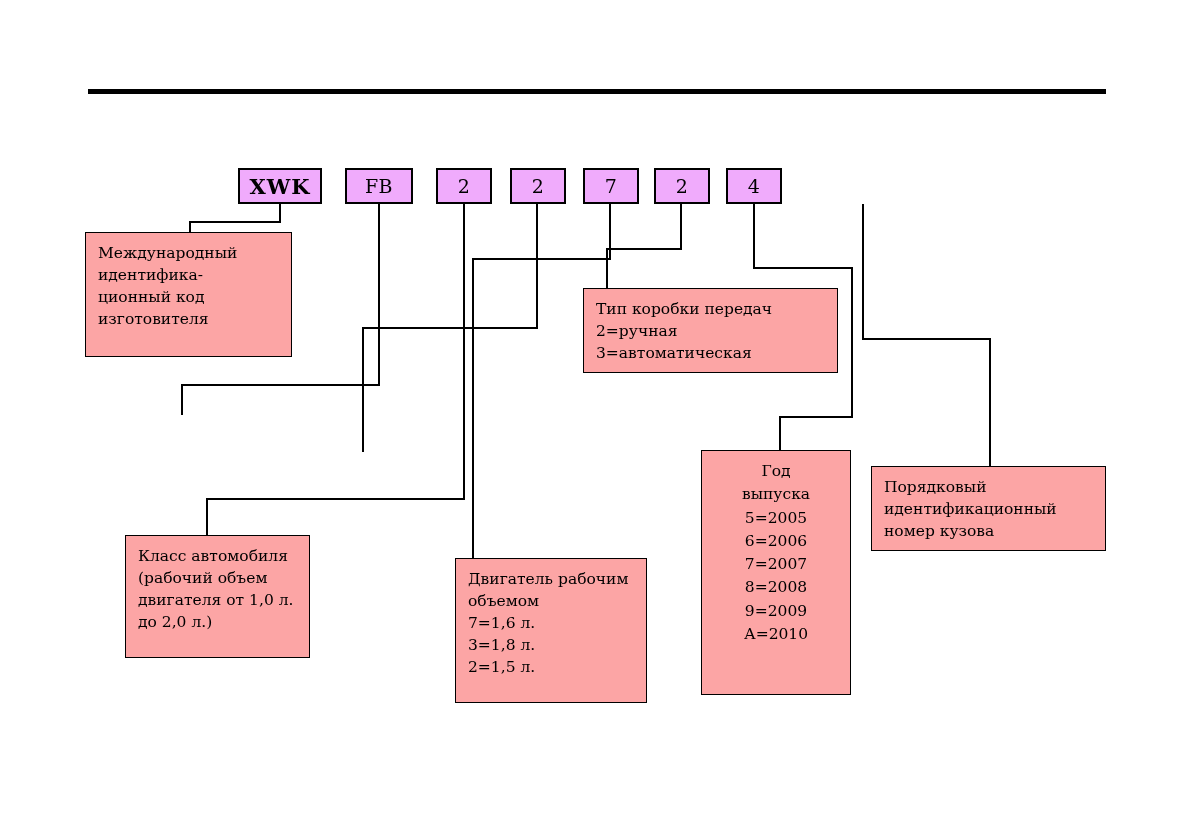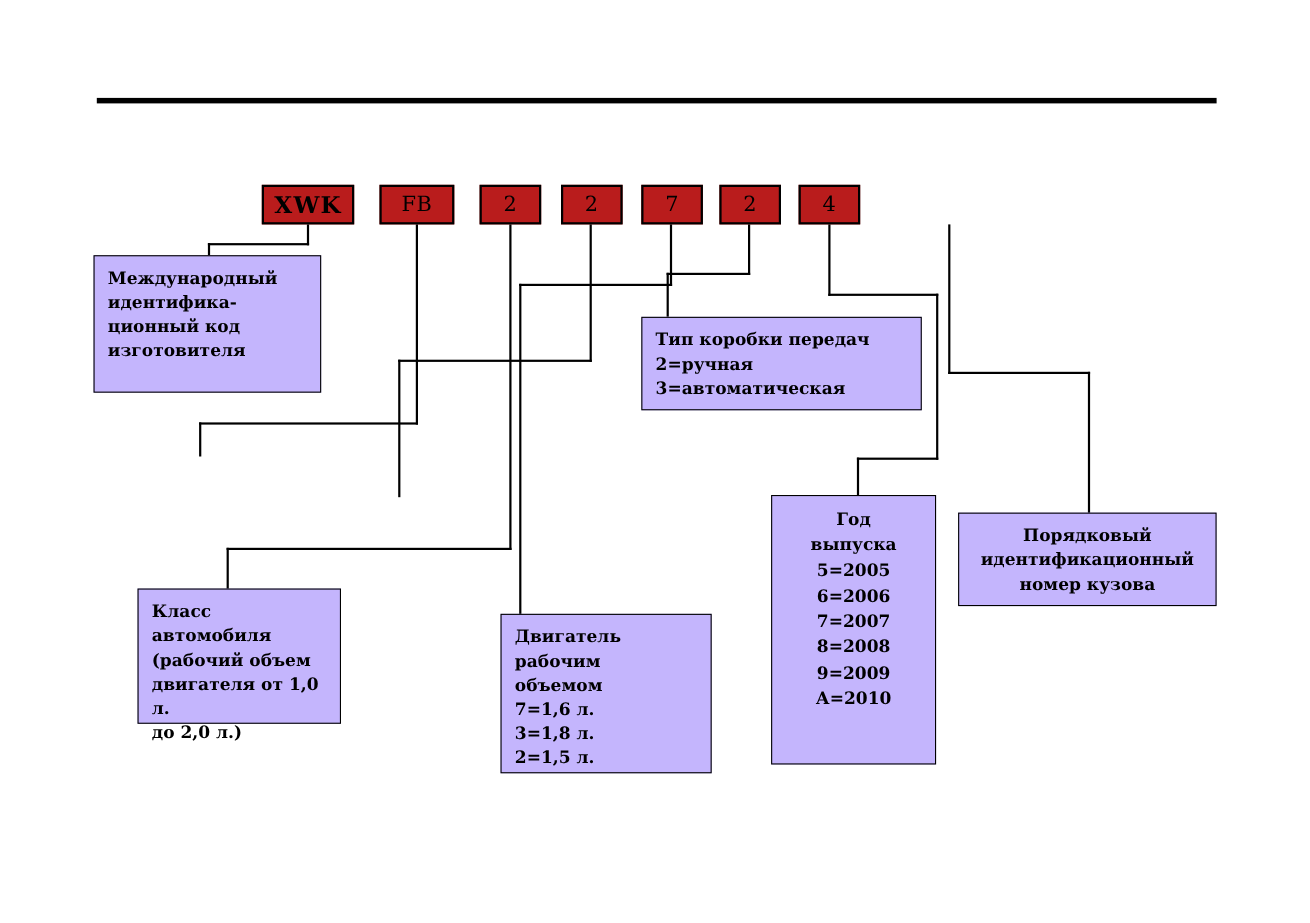--- a/index.html
+++ b/index.html
@@ -19,44 +19,43 @@
     position:absolute;
     left:88px; top:89px;
     width:1018px; height:5px;
     background:#000000;
   }
   
   .vinbox{
     position:absolute;
     box-sizing:border-box;
     border:2px solid #000000;
-    background:#b91c1c;
+    background:#f0abfc;
     display:flex;
     align-items:center;
     justify-content:center;
     font-family:"DejaVu Serif", serif;
     font-size:19px;
     line-height:1;
     letter-spacing:0.5px;
     white-space:nowrap;
   }
   .vinbox.bold{font-weight:bold;font-size:21px;letter-spacing:1px;}
   
   .descbox{
     position:absolute;
     box-sizing:border-box;
     border:1.6px solid #000000;
-    background:#c4b5fd;
+    background:#fca5a5;
     font-family:"DejaVu Serif", serif;
     font-size:15.5px;
     line-height:1.42;
     padding:9px 12px;
     white-space:pre-line;
     color:#000;
-    font-weight:bold;
   }
   .descbox.tight{line-height:1.5;}
   
   .seg{
     position:absolute;
     background:#000000;
   }
   .seg.v{width:2px;}
   .seg.h{height:2px;}
 </style>
@@ -133,17 +132,17 @@
 
   <div class="descbox tight" style="left:701px;top:450px;width:150px;height:245px;text-align:center;">Год
 выпуска
 5=2005
 6=2006
 7=2007
 8=2008
 9=2009
 А=2010</div>
 
-  <div class="descbox" style="left:871px;top:466px;width:235px;height:85px;text-align:center;">Порядковый
+  <div class="descbox" style="left:871px;top:466px;width:235px;height:85px;">Порядковый
 идентификационный
 номер кузова</div>
 
 </div>
 
 </body></html>

